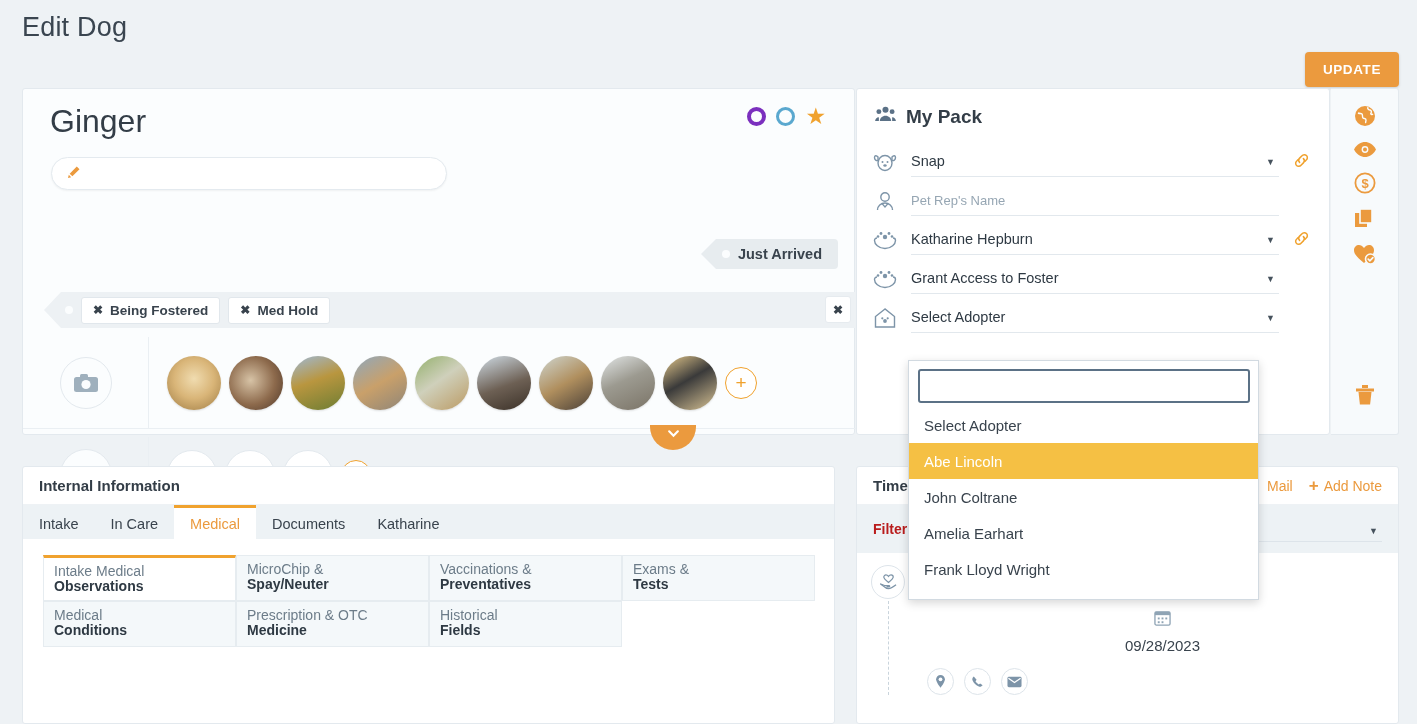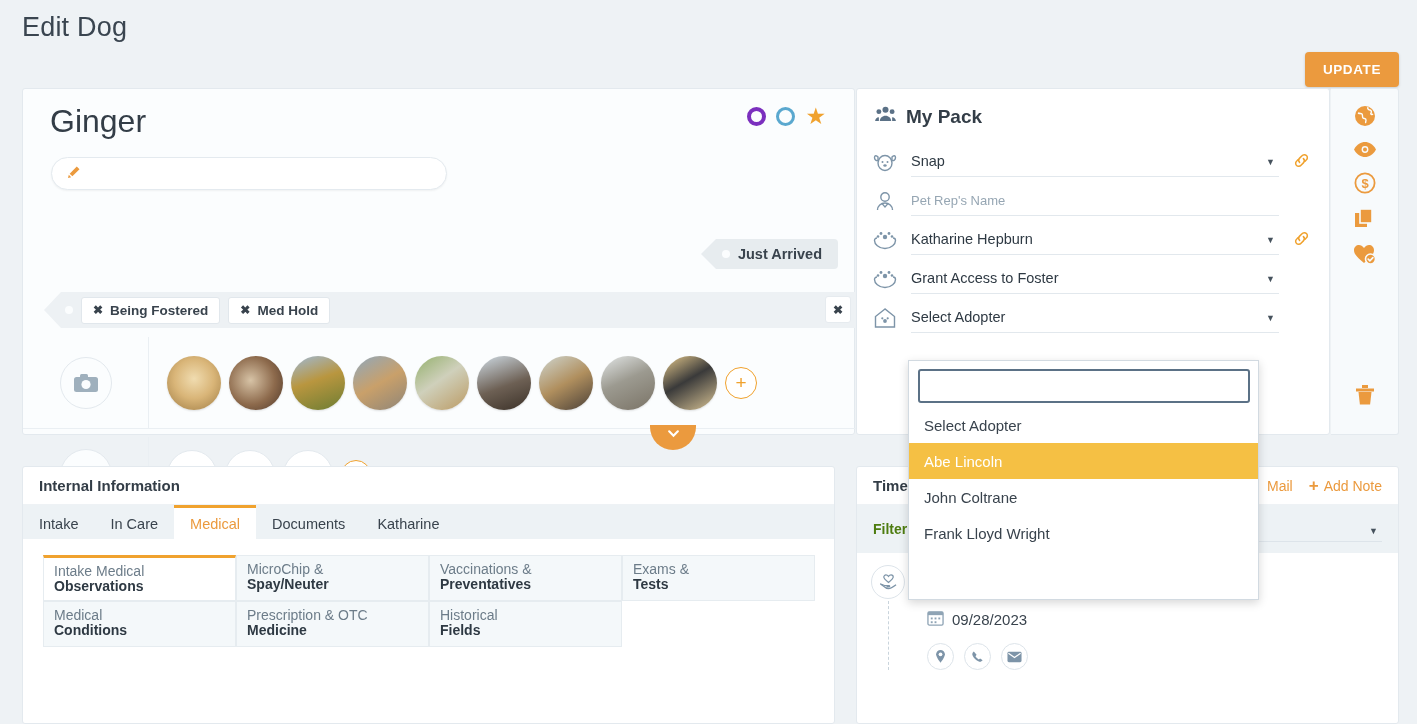--- a/index.html
+++ b/index.html
@@ -209,32 +209,32 @@
   }
   .tl-head {
     height: 38px; display: flex; align-items: center; padding: 0 16px;
     border-bottom: 1px solid #eef2f5;
   }
   .tl-head .t { font-size: 15px; font-weight: bold; color: #333d47; flex: 1; }
   .tl-act { color: #eb9a3e; font-size: 14px; margin-left: 16px; display: flex; align-items: center; gap: 5px; cursor: pointer; }
   .tl-filter {
     height: 48px; background: #edf2f5; display: flex; align-items: center; padding: 0 16px;
   }
-  .tl-filter .fl { font-size: 14px; font-weight: bold; color: #4d7c0f; }
+  .tl-filter .fl { font-size: 14px; font-weight: bold; color: #b91c1c; }
   .tl-filter .fsel { flex: 1; margin-left: 14px; border-bottom: 1px solid #dde4ea; height: 26px; position: relative; }
   .tl-body { position: relative; padding: 14px 0 0 22px; }
   .tl-node {
     position: absolute; left: 14px; top: 12px; width: 34px; height: 34px; border-radius: 50%;
     background: #fff; border: 1px solid #dde4ea; display: flex; align-items: center; justify-content: center;
   }
   .tl-line { position: absolute; left: 31px; top: 48px; bottom: 0; border-left: 1px dashed #c9d4dc; }
   .tl-content { margin-left: 48px; }
   .tl-title { font-size: 19px; color: #45515c; }
   .tl-title .hl { color: #eb9a3e; }
-  .tl-date { margin-top: 20px; font-size: 15px; color: #39434d; display: flex; align-items: center; gap: 8px; }
+  .tl-date { margin-top: 20px; font-size: 15px; color: #39434d; display: flex; align-items: center; gap: 8px; flex-direction: column; }
   .tl-icons { margin-top: 14px; display: flex; gap: 10px; }
   .tl-ic {
     width: 27px; height: 27px; border-radius: 50%; border: 1px solid #dde4ea;
     display: flex; align-items: center; justify-content: center; color: #7d94a8; cursor: pointer;
   }
 </style>
 </head>
 <body>
 
 <div class="page">
@@ -440,20 +440,21 @@
       </div>
 
     </div>
   </div>
 
   <div class="dropdown">
     <input class="dd-search" type="text" value="" style="">
     <div class="dd-opt">Select Adopter</div>
     <div class="dd-opt sel">Abe Lincoln</div>
     <div class="dd-opt">John Coltrane</div>
+    <div class="dd-opt">Amelia Earhart</div>
     <div class="dd-opt">Frank Lloyd Wright</div>
   </div>
 
   <div class="rail">
     <span class="rail-ico">
       <svg width="22" height="22" viewBox="0 0 22 22">
           <circle cx="11" cy="11" r="10" fill="#eb9a3e"></circle>
           <path d="M4 8c2 1 3 0 4 1s0 3 1 4 3 0 3 2-1 2 0 3M14 2c-1 2 1 3 2 3s2 2 1 3 1 2 2 1" stroke="#fbfdfe" stroke-width="1.4" fill="none"></path>
         </svg>
     </span>

